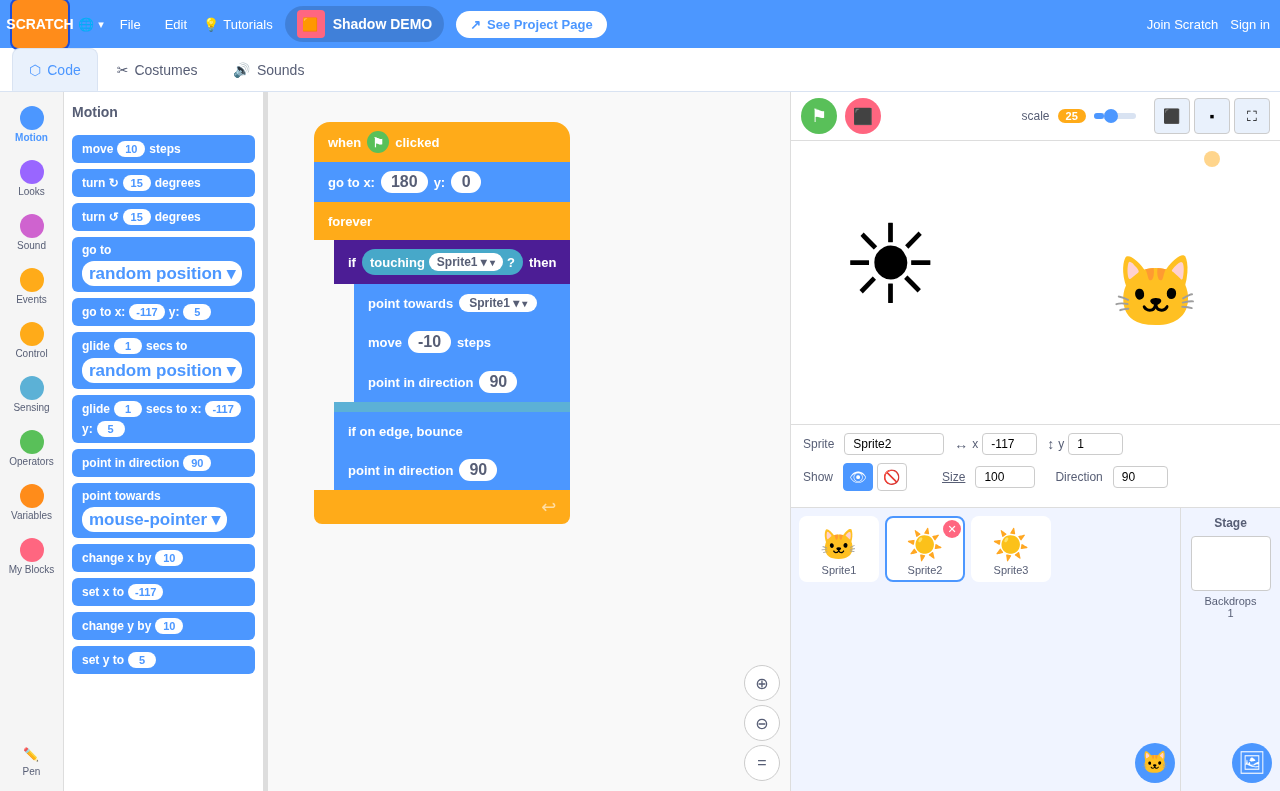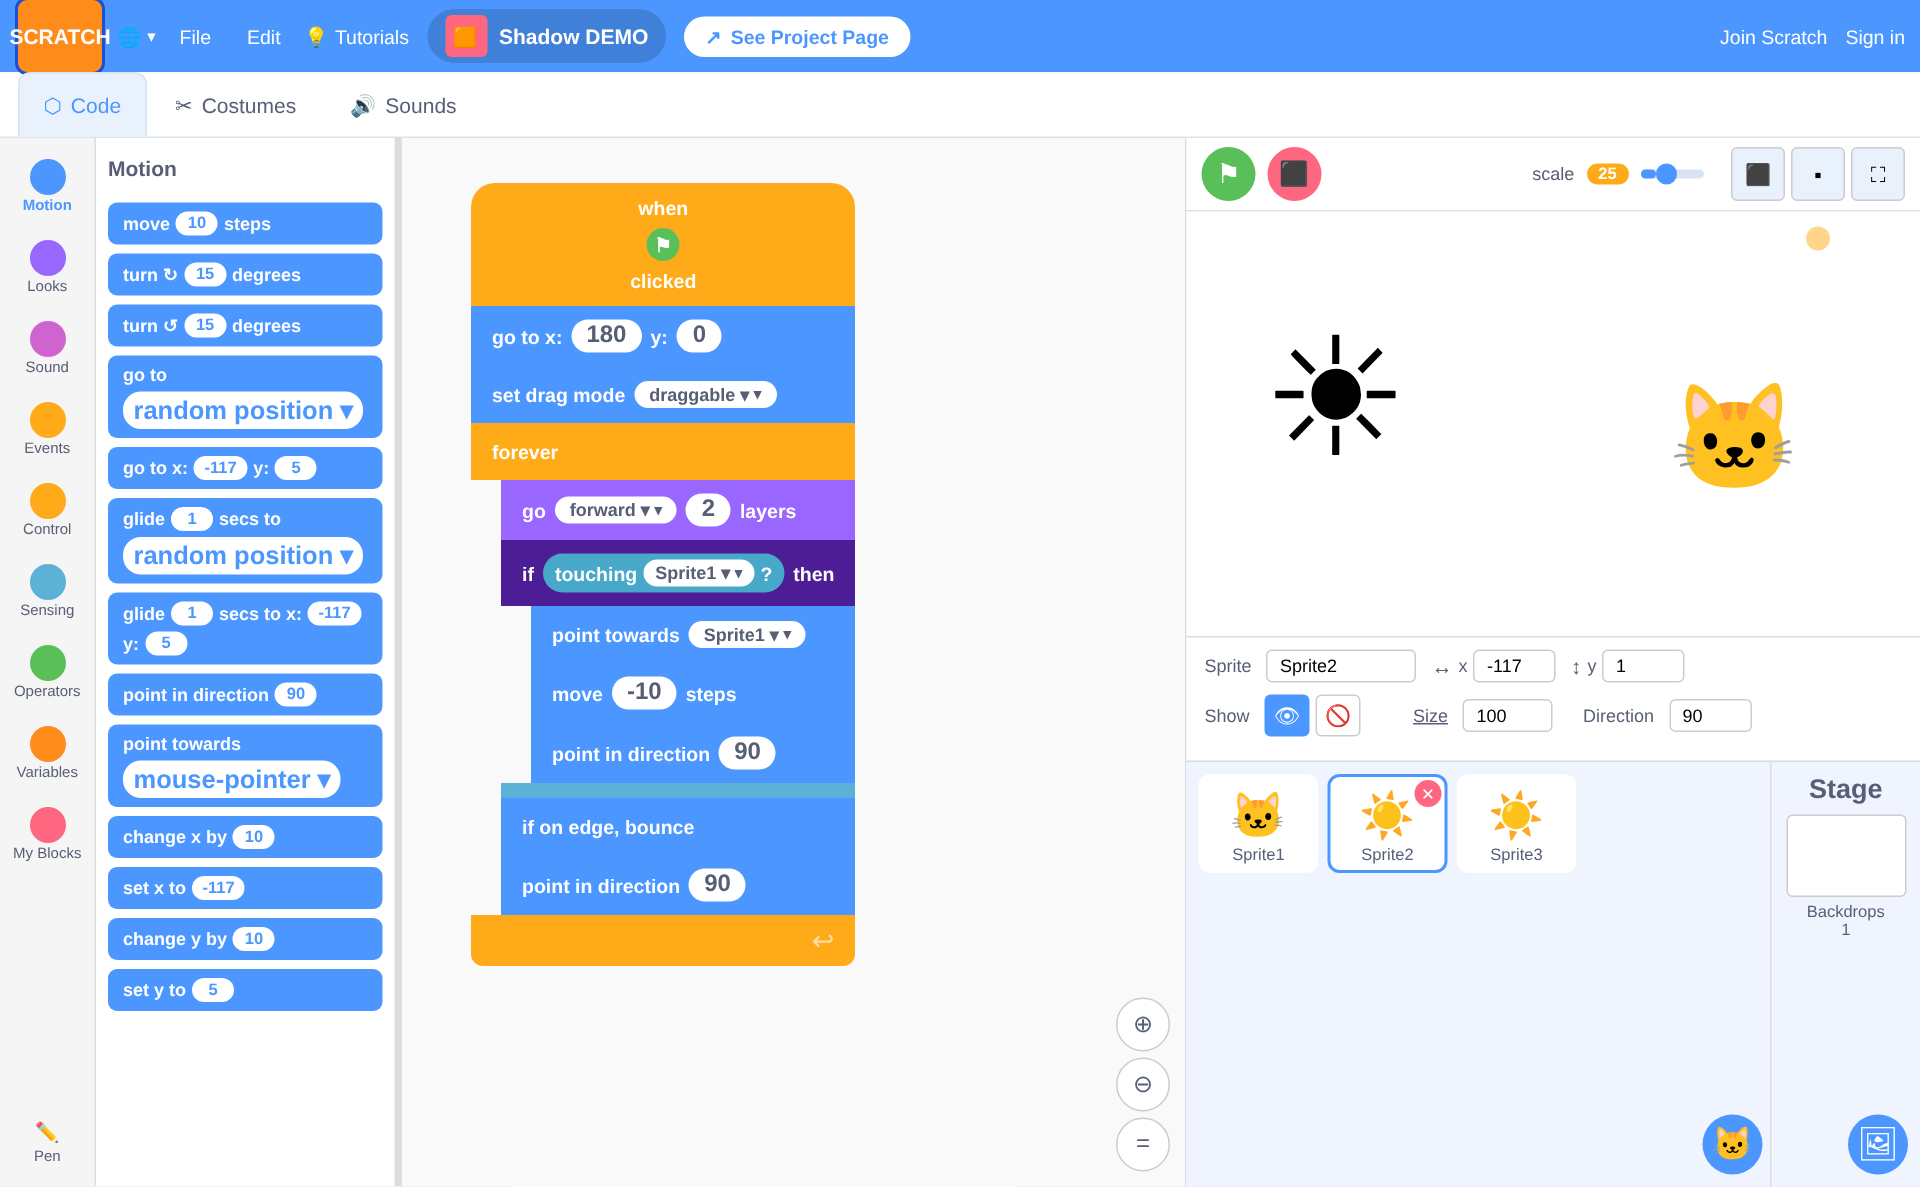--- a/index.html
+++ b/index.html
@@ -87,21 +87,21 @@
     .zoom-btn { width: 36px; height: 36px; background: white; border: 1px solid #ccc; border-radius: 50%; display: flex; align-items: center; justify-content: center; cursor: pointer; font-size: 16px; color: #575e75; }
 
     
     .pen-cat { width: 56px; display: flex; flex-direction: column; align-items: center; padding: 6px 4px; cursor: pointer; }
     .pen-icon { width: 24px; height: 24px; display: flex; align-items: center; justify-content: center; }
 
     
     .blocks-stack { position: absolute; top: 30px; left: 50px; }
 
     .blk { display: flex; align-items: center; gap: 6px; padding: 9px 14px; color: white; font-weight: bold; font-size: 13px; cursor: grab; flex-wrap: wrap; min-height: 38px; }
-    .blk-hat { border-radius: 16px 16px 0 0; background: #ffab19; flex-direction: column; }
+    .blk-hat { border-radius: 16px 16px 0 0; background: #ffab19; }
     .blk-orange { background: #ffab19; }
     .blk-blue { background: #4c97ff; }
     .blk-purple { background: #9966ff; }
     .blk-inp { background: white; color: #575e75; border-radius: 20px; padding: 2px 10px; font-size: 16px; min-width: 30px; text-align: center; display: inline-block; }
     .blk-dd { background: white; color: #575e75; border-radius: 20px; padding: 2px 10px; font-size: 12px; display: inline-flex; align-items: center; gap: 3px; }
     .blk-dd::after { content: '▾'; font-size: 10px; }
   </style>
 </head>
 <body>
 
@@ -276,38 +276,28 @@
           <span>clicked</span>
         </div>
 
         <div class="blk blk-blue">
           <span>go to x:</span>
           <span class="blk-inp">180</span>
           <span>y:</span>
           <span class="blk-inp">0</span>
         </div>
 
-        <div class="blk blk-blue">
-          <span>set drag mode</span>
-          <span class="blk-dd" style="background:white;color:#575e75;border-radius:20px;padding:2px 10px;font-size:12px;">draggable ▾</span>
-        </div>
 
         <div style="display:flex;flex-direction:column;justify-content:flex-end;">
           <div class="blk blk-orange" style="border-radius:0;">
             <span>forever</span>
           </div>
 
           <div style="margin-left:20px;display:flex;flex-direction:column;">
 
-            <div class="blk blk-purple">
-              <span>go</span>
-              <span class="blk-dd" style="background:white;color:#575e75;border-radius:20px;padding:2px 10px;font-size:12px;">forward ▾</span>
-              <span class="blk-inp">2</span>
-              <span>layers</span>
-            </div>
 
             <div style="display:flex;flex-direction:column;">
               <div class="blk" style="background:#4c1d95;border-radius:0;">
                 <span>if</span>
                 <span style="background:#47a8c9;border-radius:20px;padding:4px 8px;display:inline-flex;align-items:center;gap:4px;">
                   <span>touching</span>
                   <span class="blk-dd" style="background:white;color:#575e75;border-radius:20px;padding:2px 8px;font-size:12px;">Sprite1 ▾</span>
                   <span>?</span>
                 </span>
                 <span>then</span>
@@ -443,21 +433,21 @@
         </div>
 
         <div class="sprite-thumb">
           <div class="sprite-thumb-img">☀️</div>
           <span class="sprite-thumb-label">Sprite3</span>
         </div>
 
       </div>
 
       <div style="width:100px;border-left:1px solid #ddd;background:#f0f4ff;display:flex;flex-direction:column;align-items:center;padding:8px;">
-        <span style="font-size:18px;color:#575e75;font-weight:bold;margin-bottom:6px;">Stage</span>
+        <span style="font-size:12px;color:#575e75;font-weight:bold;margin-bottom:6px;">Stage</span>
         <div style="width:80px;height:55px;background:white;border:1px solid #ccc;border-radius:4px;"></div>
         <span style="font-size:11px;color:#575e75;margin-top:4px;">Backdrops</span>
         <span style="font-size:11px;color:#575e75;">1</span>
       </div>
 
       <button style="position:absolute;bottom:8px;right:105px;width:40px;height:40px;background:#4c97ff;border-radius:50%;color:white;font-size:22px;border:none;cursor:pointer;display:flex;align-items:center;justify-content:center;">
         <span>🐱</span>
       </button>
 
       <button style="position:absolute;bottom:8px;right:8px;width:40px;height:40px;background:#4c97ff;border-radius:50%;color:white;font-size:22px;border:none;cursor:pointer;display:flex;align-items:center;justify-content:center;">

